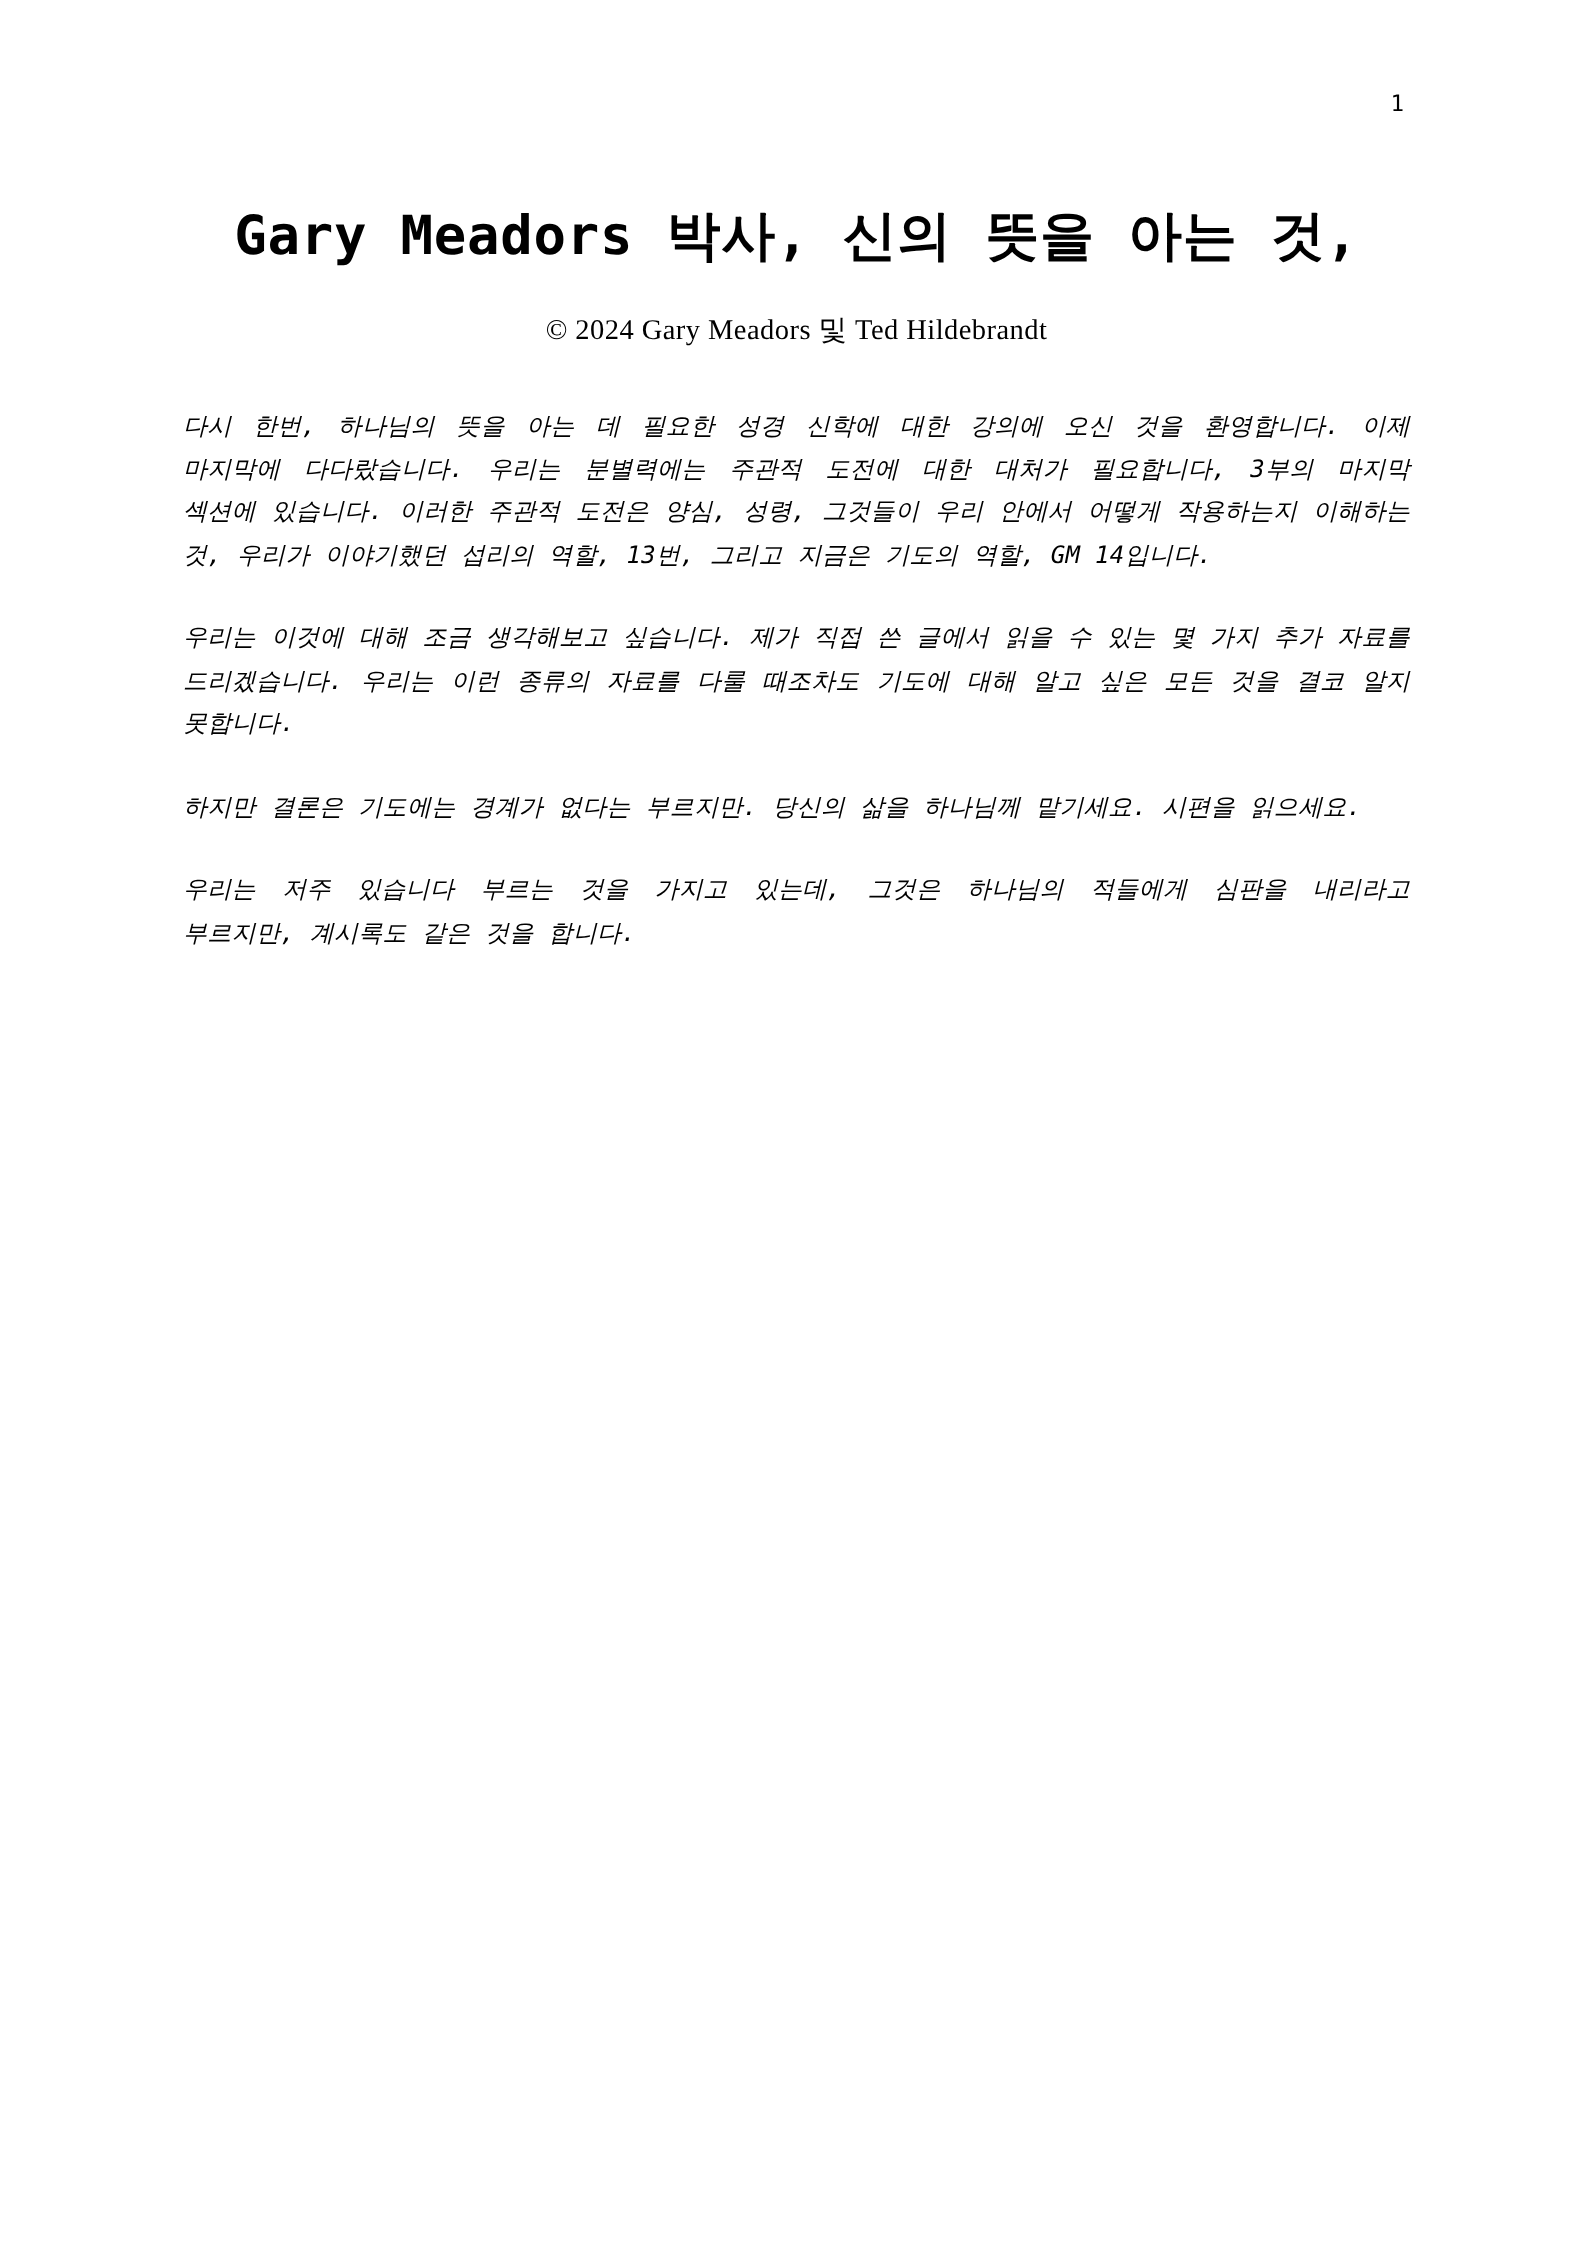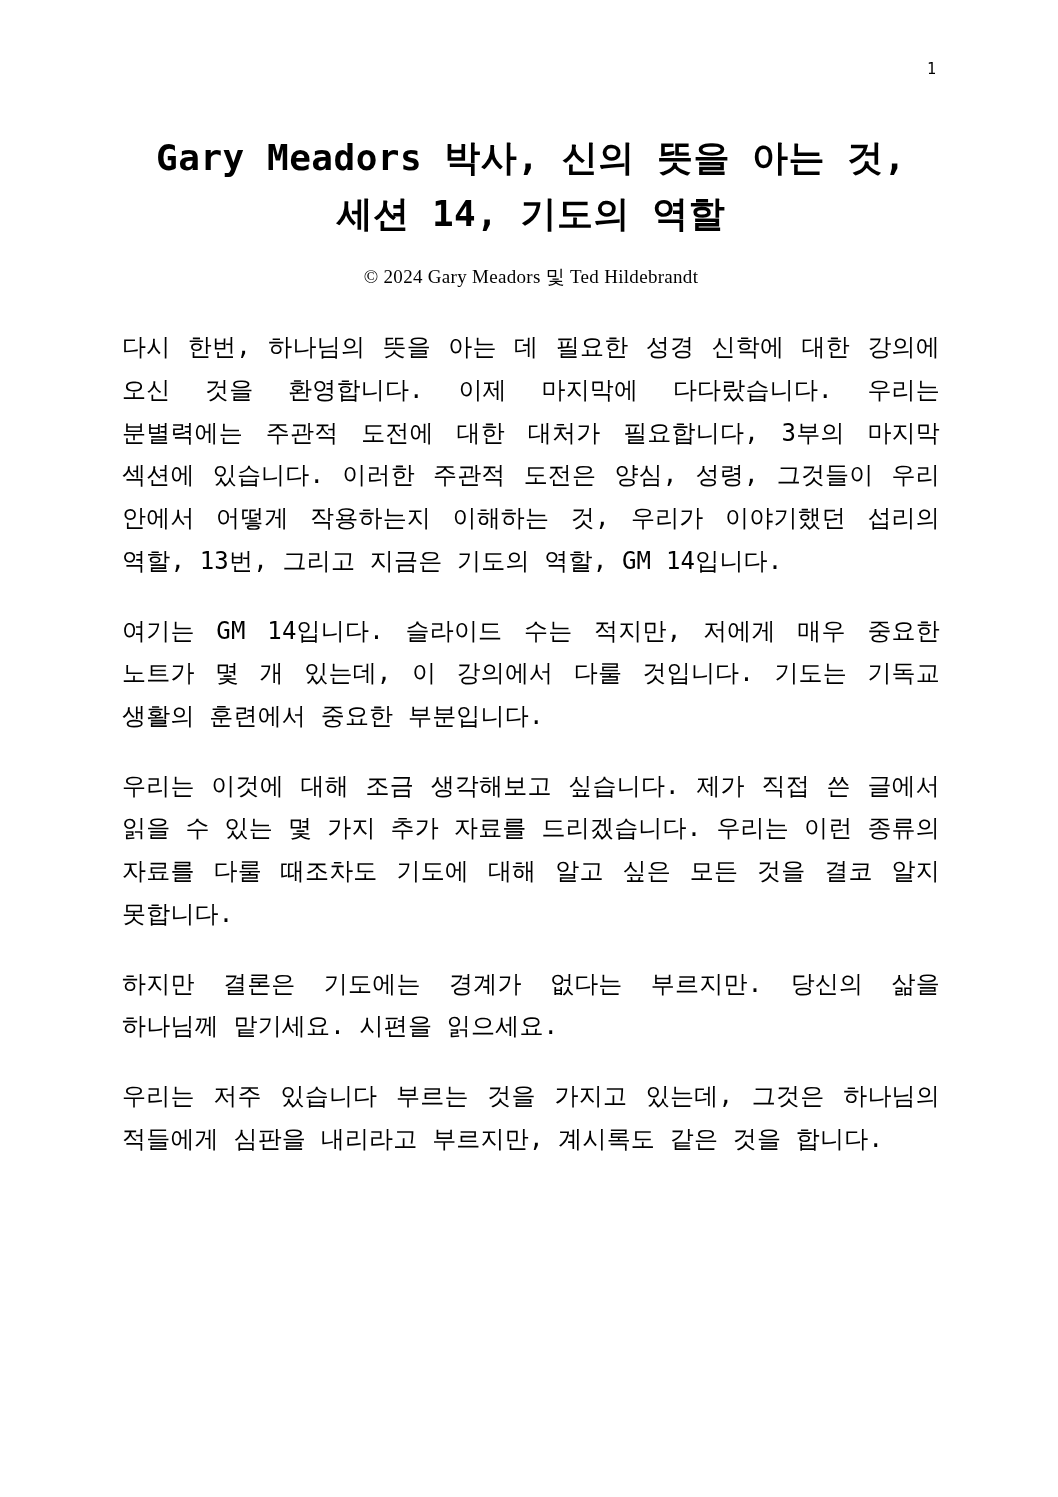--- a/index.html
+++ b/index.html
@@ -47,47 +47,46 @@
     font-size: 19px;
     line-height: 1.4;
     letter-spacing: 0.3px;
     font-family: Liberation Serif, serif;
   }
   .body-text {
     margin: 36px 0 0 0;
   }
   .para {
     margin: 0 0 27px 0;
-    font-size: 24px;
+    font-size: 16px;
     line-height: 1.78;
     letter-spacing: 0.2px;
     text-align: justify;
     text-justify: inter-character;
     word-break: keep-all;
     white-space: pre-wrap;
+    font-style: italic;
   }
   .para:last-child {
     margin-bottom: 0;
   }
 </style>
 </head>
 <body>
 
 <div class="page">
 
   <div class="page-number">1</div>
 
   <h1 class="doc-title">
     <span class="line">Gary Meadors 박사, 신의 뜻을 아는 것,</span>
-    <span class="line">세션 14, 기도의 역할</span>
   </h1>
 
   <div class="copyright">© 2024 Gary Meadors 및 Ted Hildebrandt</div>
 
   <div class="body-text">
     <p class="para">다시 한번, 하나님의 뜻을 아는 데 필요한 성경 신학에 대한 강의에 오신 것을 환영합니다. 이제 마지막에 다다랐습니다. 우리는 분별력에는 주관적 도전에 대한 대처가 필요합니다, 3부의 마지막 섹션에 있습니다. 이러한 주관적 도전은 양심, 성령, 그것들이 우리 안에서 어떻게 작용하는지 이해하는 것, 우리가 이야기했던 섭리의 역할, 13번, 그리고 지금은 기도의 역할, GM 14입니다.</p>
-    <p class="para">여기는 GM 14입니다. 슬라이드 수는 적지만, 저에게 매우 중요한 노트가 몇 개 있는데, 이 강의에서 다룰 것입니다. 기도는 기독교 생활의 훈련에서 중요한 부분입니다.</p>
     <p class="para">우리는 이것에 대해 조금 생각해보고 싶습니다. 제가 직접 쓴 글에서 읽을 수 있는 몇 가지 추가 자료를 드리겠습니다. 우리는 이런 종류의 자료를 다룰 때조차도 기도에 대해 알고 싶은 모든 것을 결코 알지 못합니다.</p>
     <p class="para">하지만 결론은 기도에는 경계가 없다는 부르지만. 당신의 삶을 하나님께 맡기세요. 시편을 읽으세요.</p>
     <p class="para">우리는 저주 있습니다 부르는 것을 가지고 있는데, 그것은 하나님의 적들에게 심판을 내리라고 부르지만, 계시록도 같은 것을 합니다.</p>
   </div>
 
 </div>
 
 </body></html>

